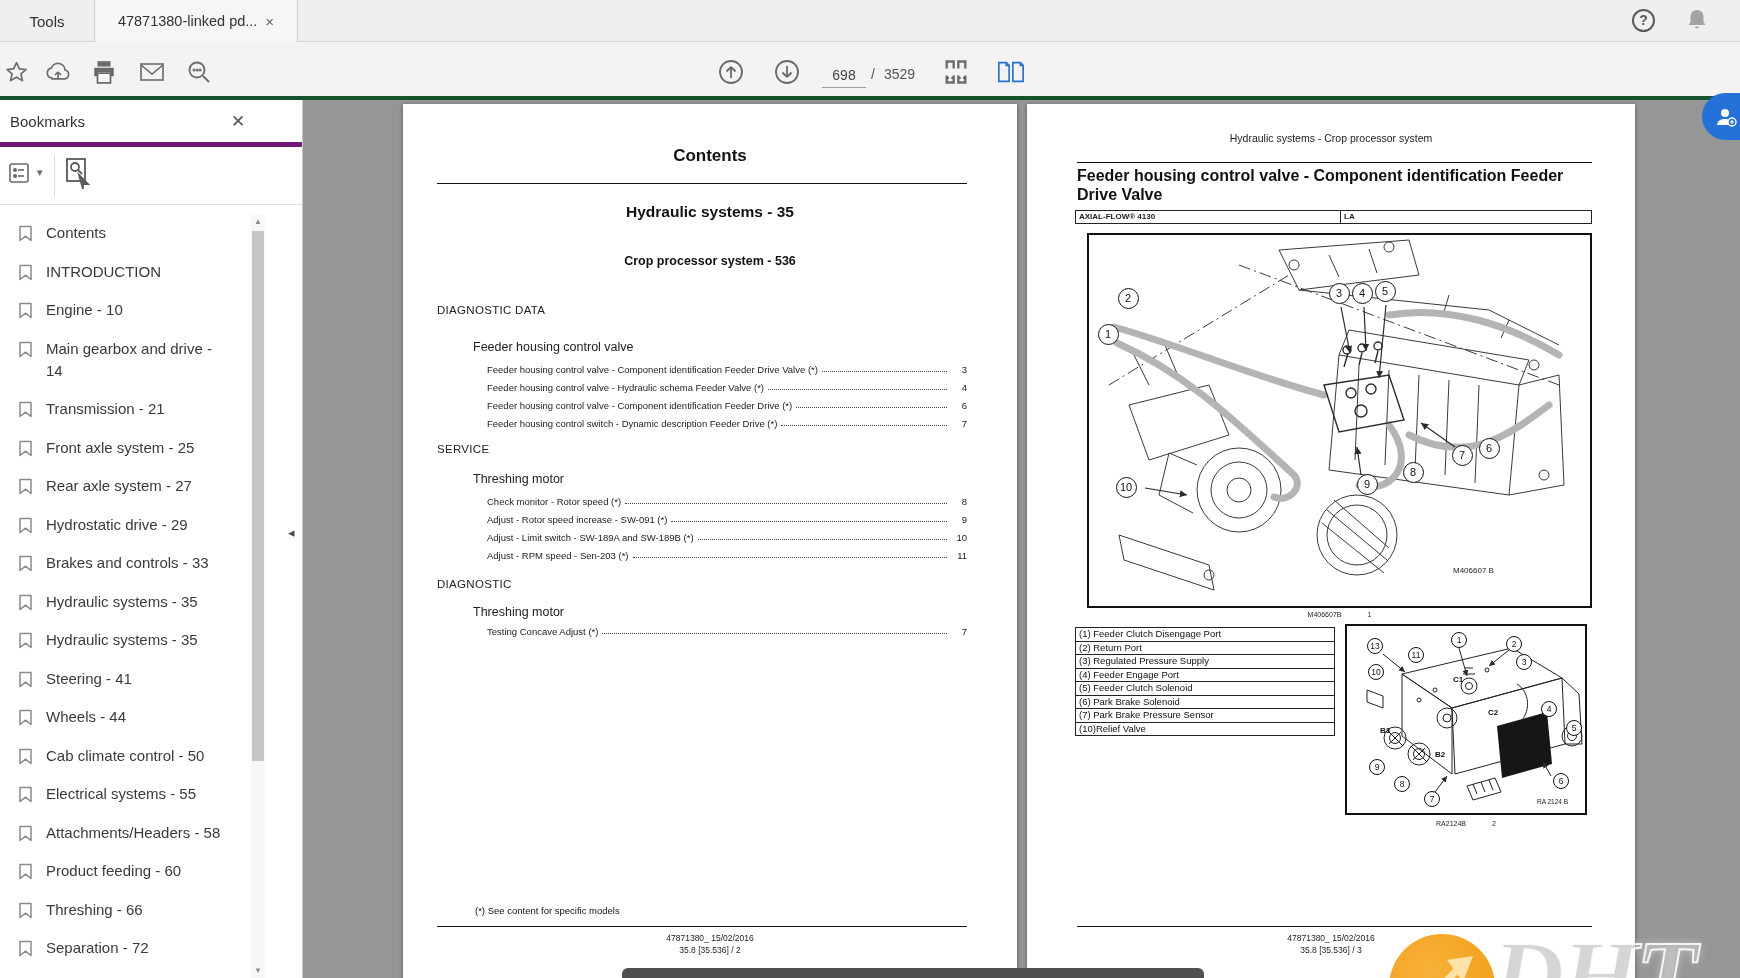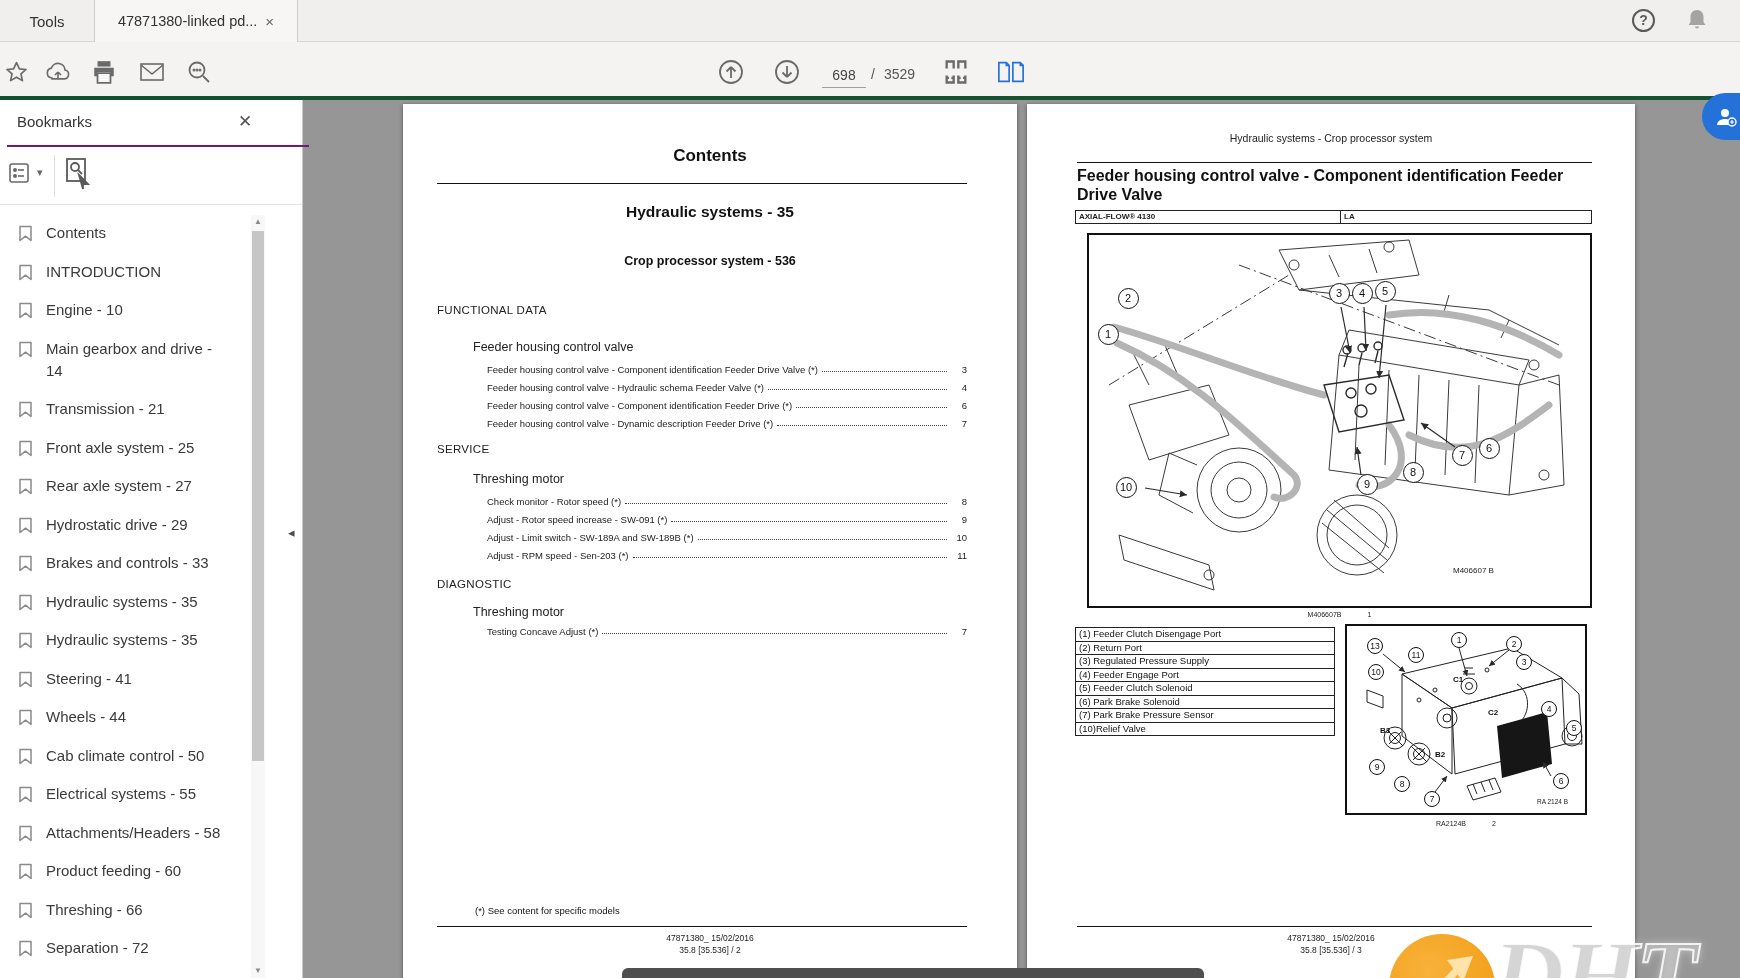--- a/index.html
+++ b/index.html
@@ -17,21 +17,21 @@
   #bell-icon { position:absolute; left:1684px; top:7px; width:26px; height:26px; }
 
   #toolbar { position:absolute; left:0; top:42px; width:1740px; height:58px; background:#f4f3f2; border-bottom:4px solid #14532d; z-index:20; }
   .tbicon { position:absolute; top:16px; width:28px; height:28px; display:flex; align-items:center; justify-content:center; }
   #pgnum-box { position:absolute; left:822px; top:22px; width:44px; height:24px; border-bottom:1px solid #9f9f9f; font-size:14px; color:#444; text-align:center; line-height:22px; background:transparent; }
   .pg-sep { position:absolute; top:24px; font-size:14px; color:#555; }
   #share-button { position:absolute; left:1702px; top:51px; width:52px; height:47px; background:#2472d8; border-radius:24px 0 0 24px; display:flex; align-items:center; padding-left:12px; }
 
   
   #sidebar { position:absolute; left:0; top:100px; width:303px; height:878px; background:#fff; border-right:1px solid #c9c9c9; z-index:10; }
-  #sb-header { position:absolute; left:7px; top:0; width:100%; height:47px; border-bottom:2px solid #701a75; }
+  #sb-header { position:absolute; left:0; top:0; width:100%; height:47px; border-bottom:5px solid #701a75; }
   #sb-title { position:absolute; left:10px; top:13px; font-size:15px; color:#333; }
   #sb-close { position:absolute; left:231px; top:11px; font-size:17px; color:#555; }
   #sb-tools { position:absolute; left:0; top:47px; width:100%; height:58px; border-bottom:1px solid #e2e2e2; }
   #sb-opts { position:absolute; left:7px; top:14px; width:28px; height:28px; }
   #sb-opts-caret { position:absolute; left:37px; top:19px; font-size:11px; color:#666; }
   #sb-vdiv { position:absolute; left:54px; top:8px; width:1px; height:42px; background:#dcdcdc; }
   #sb-locate { position:absolute; left:62px; top:10px; width:30px; height:34px; }
   #bm-list { position:absolute; left:0; top:105px; width:250px; padding:17px 0 0 18px; list-style:none; }
   .bm-item { display:flex; gap:13px; margin-bottom:16.5px; }
   .bm-item .bm-label { font-size:15px; line-height:22px; color:#3a3a3a; width:178px; }
@@ -361,21 +361,21 @@
 <div id="panel-collapse">◂</div>
 
 <div id="canvas">
 
   <div class="page doc" id="page-left">
     <div class="abs" id="lp-heading">Contents</div>
     <div class="abs" id="lp-rule1"></div>
     <div class="abs" id="lp-sec">Hydraulic systems - 35</div>
     <div class="abs" id="lp-sub">Crop processor system - 536</div>
 
-    <div class="abs toc-h" style="top:200px">FUNCTIONAL DATA</div>
+    <div class="abs toc-h" style="top:200px">DIAGNOSTIC DATA</div>
     <div class="abs toc-s" style="top:236px">Feeder housing control valve</div>
     <div class="abs toc-body" style="top:253px">
 
         <div class="tocrow">
           <span>Feeder housing control valve - Component identification Feeder Drive Valve (*)</span>
           <span class="dots"></span>
           <span class="pg">3</span>
         </div>
 
         <div class="tocrow">
@@ -384,21 +384,21 @@
           <span class="pg">4</span>
         </div>
 
         <div class="tocrow">
           <span>Feeder housing control valve - Component identification Feeder Drive (*)</span>
           <span class="dots"></span>
           <span class="pg">6</span>
         </div>
 
         <div class="tocrow">
-          <span>Feeder housing control valve - Dynamic description Feeder Drive (*)</span>
+          <span>Feeder housing control switch - Dynamic description Feeder Drive (*)</span>
           <span class="dots"></span>
           <span class="pg">7</span>
         </div>
       </div>
 
     <div class="abs toc-h" style="top:339px">SERVICE</div>
     <div class="abs toc-s" style="top:368px">Threshing motor</div>
     <div class="abs toc-body" style="top:385px">
 
         <div class="tocrow">

